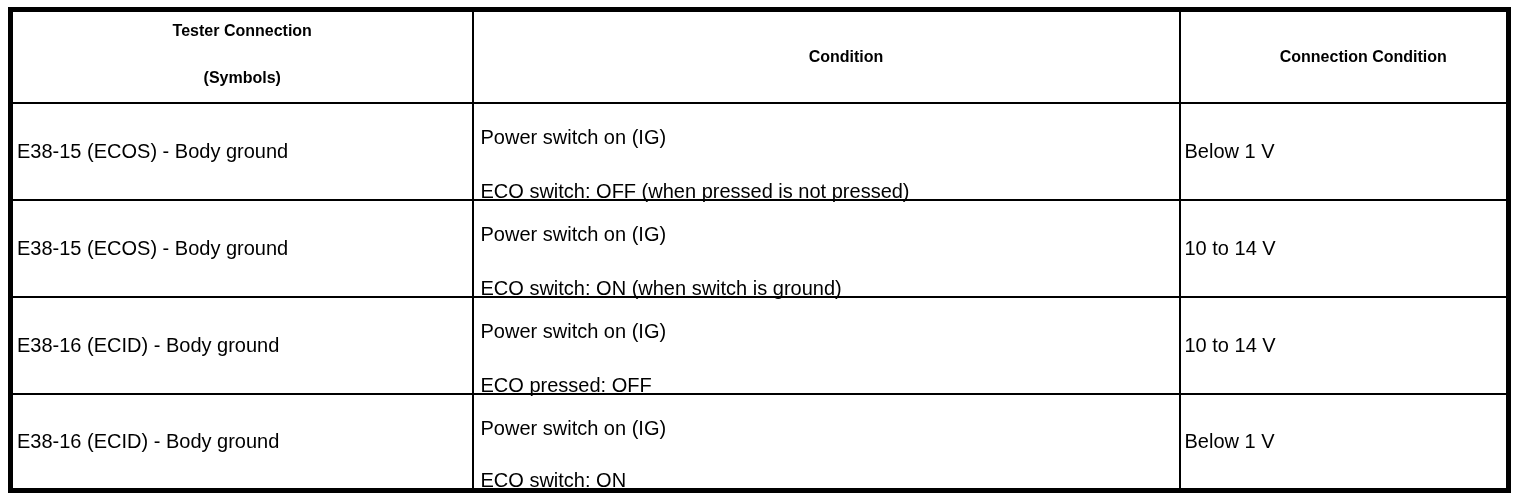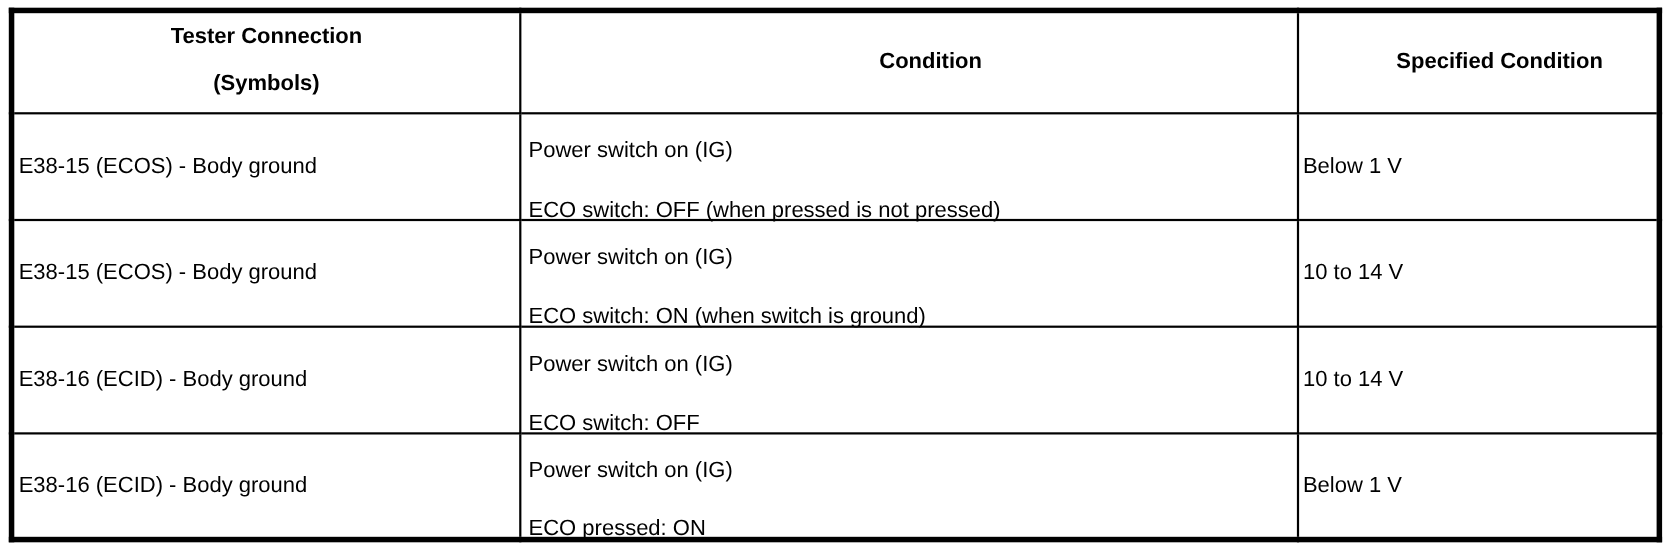--- a/index.html
+++ b/index.html
@@ -34,21 +34,21 @@
     vertical-align: middle;
     background: #ffffff;
   }
   col.c1 { width: 462px; }
   col.c2 { width: 707px; }
   col.c3 { width: 329px; }
 
   tr.header-row { height: 93px; }
   tr.data-row { height: 97px; }
 
-  th { font-weight: bold; font-size: 20px; text-align: right; }
+  th { font-weight: bold; font-size: 16px; text-align: right; }
 
   
   .hdr-spread {
     display: flex;
     flex-direction: column;
     justify-content: space-between;
     align-items: center;
     height: 100%;
     box-sizing: border-box;
     padding: 10px 4px 14px 4px;
@@ -102,21 +102,21 @@
             <span>(Symbols)</span>
           </div>
         </th>
         <th>
           <div class="hdr-center">
             <span>Condition</span>
           </div>
         </th>
         <th>
           <div class="hdr-center">
-            <span>Specified Condition</span>
+            <span>Connection Condition</span>
           </div>
         </th>
       </tr>
     </thead>
     <tbody>
       <tr class="data-row">
         <td>
           <div class="cell-left">E38-15 (ECOS) - Body ground</div>
         </td>
         <td>
@@ -143,35 +143,35 @@
           <div class="cell-left">10 to 14 V</div>
         </td>
       </tr>
       <tr class="data-row">
         <td>
           <div class="cell-left">E38-16 (ECID) - Body ground</div>
         </td>
         <td>
           <div class="cell-spread">
             <span>Power switch on (IG)</span>
-            <span>ECO switch: OFF</span>
+            <span>ECO pressed: OFF</span>
           </div>
         </td>
         <td>
           <div class="cell-left">10 to 14 V</div>
         </td>
       </tr>
       <tr class="data-row">
         <td>
           <div class="cell-left">E38-16 (ECID) - Body ground</div>
         </td>
         <td>
           <div class="cell-spread">
             <span>Power switch on (IG)</span>
-            <span>ECO pressed: ON</span>
+            <span>ECO switch: ON</span>
           </div>
         </td>
         <td>
           <div class="cell-left">Below 1 V</div>
         </td>
       </tr>
     </tbody>
   </table>
 </div>
 

